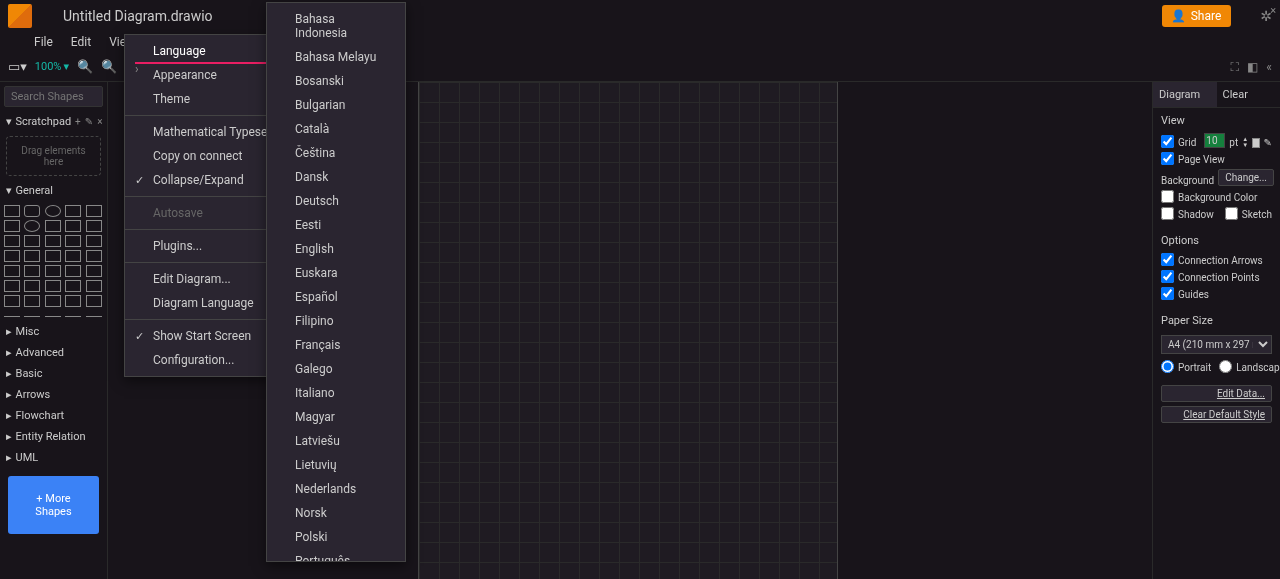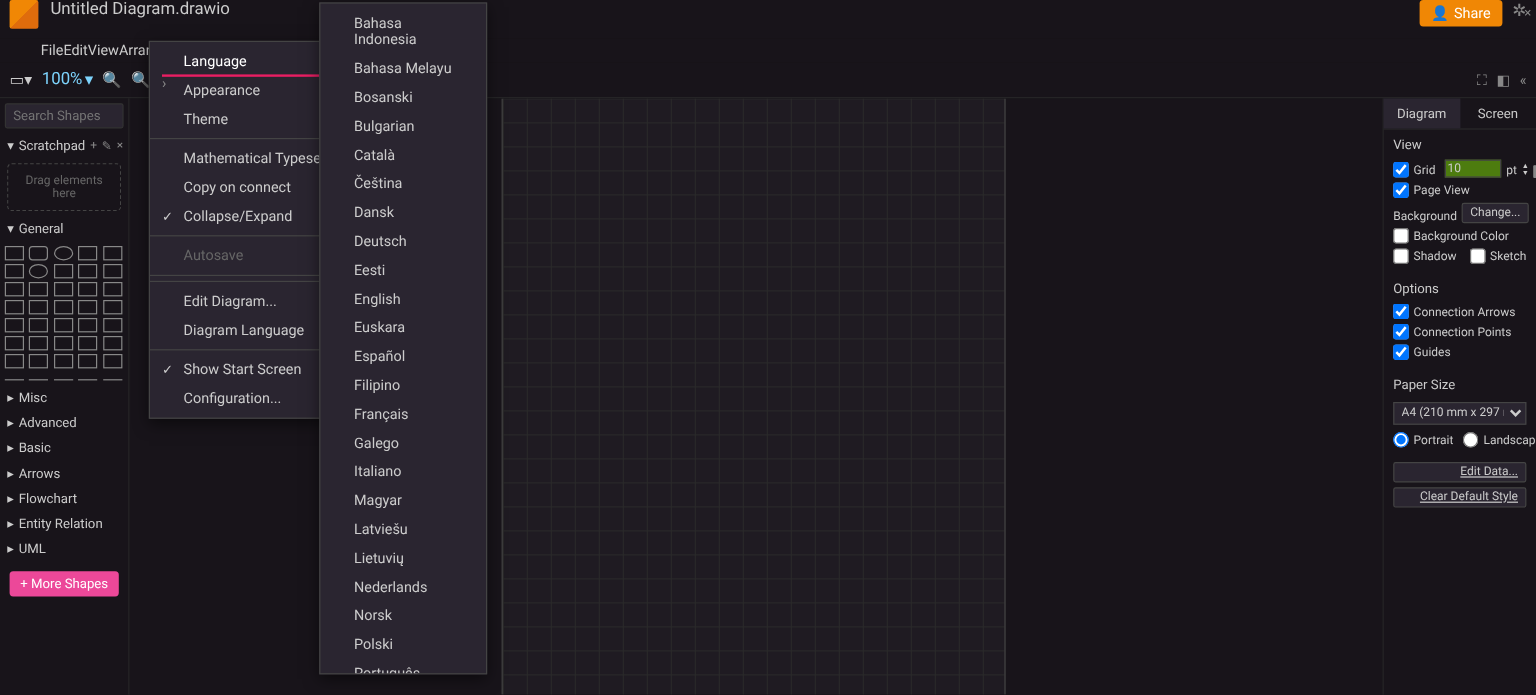--- a/index.html
+++ b/index.html
@@ -1,52 +1,52 @@
 <!DOCTYPE html>
 <html><head>
 <meta charset="utf-8">
 <style>
 * { margin:0; padding:0; box-sizing:border-box; font-family:-apple-system,BlinkMacSystemFont,"Segoe UI",Roboto,sans-serif; }
 body { background:#18141a; color:#ccc; font-size:12px; overflow:hidden; width:1280px; height:579px; position:relative; }
-.titlebar { height:32px; display:flex; align-items:flex-start; padding:0 8px; background:#18141a; }
+.titlebar { height:32px; display:flex; align-items:center; padding:0 8px; background:#18141a;gap:21px; }
 .logo { width:24px; height:24px; background:linear-gradient(135deg,#f08705 50%,#df6c0c 50%); border-radius:2px; margin-right:10px; }
 .title { color:#ccc; font-size:14px; flex:1; }
 .share-btn { background:#f08705; color:#fff; padding:4px 10px; border:none; border-radius:3px; font-size:12px; display:flex; align-items:center; gap:4px; cursor:pointer; }
 .gear { color:#888; margin-left:8px; font-size:14px; }
-.menubar { height:20px; display:flex; align-items:center; padding-left:34px; gap:0; background:#18141a; font-size:12px; }
+.menubar { height:20px; display:flex; align-items:center; padding-left:34px; gap:18px; background:#18141a; font-size:12px; }
 .menubar span { color:#ccc; cursor:pointer; }
 .menubar .active { border-bottom:2px solid #e91e63; padding-bottom:1px; }
 .toolbar { height:30px; display:flex; align-items:center; padding:0 8px; background:#18141a; gap:8px; border-bottom:1px solid #2a2a2a; }
 .tb-item { color:#ccc; cursor:pointer; font-size:13px; }
-.zoom { display:flex; align-items:flex-start; gap:2px; color:#7dd3fc; font-size:14px; }
+.zoom { display:flex; align-items:center; gap:2px; color:#14b8a6; font-size:11px; }
 .panel-icons { margin-left:auto; display:flex; gap:8px; color:#888; }
 .main { display:flex; height:calc(579px - 82px); }
 .sidebar { width:108px; background:#18141a; border-right:1px solid #2a2a2a; display:flex; flex-direction:column; }
 .search-shapes { margin:4px; padding:3px 6px; background:#2a2530; border:1px solid #333; color:#ccc; font-size:11px; border-radius:2px; }
 .scratchpad-hdr { display:flex; align-items:center; padding:4px 6px; font-size:11px; color:#ccc; gap:4px; }
 .scratchpad-hdr .sp { margin-left:auto; color:#888; cursor:pointer; font-size:10px; }
 .drag-zone { margin:4px 6px; border:1px dashed #444; border-radius:4px; padding:8px 4px; text-align:center; color:#666; font-size:10px; }
 .cat { padding:4px 6px; font-size:11px; color:#ccc; cursor:pointer; display:flex; align-items:center; gap:4px; }
 .shapes-grid { padding:4px; display:grid; grid-template-columns:repeat(5,1fr); gap:3px; }
 .shape { width:16px; height:12px; border:1px solid #888; background:transparent; }
 .shape.round { border-radius:50%; }
 .shape.rr { border-radius:3px; }
 .shape.line { border:none; border-top:1px solid #888; height:1px; margin-top:6px; }
-.more-btn { margin:8px; padding:4px; background:#ec4899; color:#fff; border:none; border-radius:3px; font-size:11px; cursor:pointer; }
+.more-btn { margin:8px; padding:16px; background:#3b82f6; color:#fff; border:none; border-radius:3px; font-size:11px; cursor:pointer; }
 .canvas { flex:1; background:#18141a; position:relative; overflow:hidden; }
 .paper { position:absolute; left:310px; top:0; width:420px; height:100%; background-image:linear-gradient(#2a2a2a 1px,transparent 1px),linear-gradient(90deg,#2a2a2a 1px,transparent 1px); background-size:20px 20px; background-color:#1f1b22; border-left:1px solid #444; border-right:1px solid #444; }
 .right-panel { width:128px; background:#18141a; border-left:1px solid #2a2a2a; padding:0; font-size:11px; }
 .tabs { display:flex; border-bottom:1px solid #2a2a2a; }
-.tab { flex:1; padding:6px; text-align:center; color:#ccc; cursor:pointer; }
+.tab { flex:1; padding:6px; text-align:left; color:#ccc; cursor:pointer; }
 .tab.active { background:#2a2530; }
 .rp-section { padding:6px 8px; }
 .rp-title { color:#ccc; font-size:11px; margin-bottom:4px; }
 .rp-row { display:flex; align-items:flex-end; gap:4px; padding:2px 0; color:#ccc; font-size:10px; }
 .rp-row input[type=checkbox],.rp-row input[type=radio] { margin:0; }
-.grid-input { width:47px; background:#4d7c0f; border:1px solid #444; color:#ccc; font-size:10px; padding:1px; }
+.grid-input { width:21px; background:#15803d; border:1px solid #444; color:#ccc; font-size:10px; padding:1px; }
 .color-swatch { width:14px; height:10px; border:1px solid #888; background:#ccc; }
 .change-btn,.rp-btn { background:#2a2530; border:1px solid #444; color:#ccc; padding:2px 6px; font-size:10px; cursor:pointer; border-radius:2px; }
 .paper-select { width:100%; background:#2a2530; border:1px solid #444; color:#ccc; font-size:10px; padding:2px; margin:4px 0; }
 .rp-btn-full { display:block; width:calc(100% - 16px); margin:4px 8px; text-align:right;text-decoration:underline; }
 
 .dropdown { position:absolute; background:#2a2530; border:1px solid #444; box-shadow:0 4px 12px rgba(0,0,0,.5); z-index:100; min-width:140px; padding:4px 0; }
 .dd-item { padding:5px 24px 5px 28px; color:#ccc; font-size:12px; cursor:pointer; position:relative; display:flex; align-items:center; }
 .dd-item.hl { color:#fff; }
 .dd-item.hl::after { content:''; position:absolute; left:10px; right:10px; bottom:-1px; height:2px; background:#e91e63; }
 .dd-item.sub::after { content:'›'; position:absolute; right:8px; color:#888; }
@@ -182,21 +182,21 @@
   </div>
 
   <div class="canvas">
     <div class="paper"></div>
   </div>
 
   <div class="right-panel">
     <span class="close-x">×</span>
     <div class="tabs">
       <div class="tab active">Diagram</div>
-      <div class="tab">Screen</div>
+      <div class="tab">Clear</div>
     </div>
     <div class="rp-section">
       <div class="rp-title">View</div>
       <div class="rp-row">
           <input type="checkbox" checked="" style="">
           <span>Grid</span>
           <span style="flex:1"></span>
           <input class="grid-input" value="10" style="">
           <span>pt</span>
           <span style="display:flex;flex-direction:column;font-size:6px;line-height:6px;">
@@ -261,20 +261,21 @@
     <div class="dd-item sub hl">Language</div>
     <div class="dd-item sub">Appearance</div>
     <div class="dd-item sub">Theme</div>
     <div class="dd-sep"></div>
     <div class="dd-item">Mathematical Typesetting<span class="dd-info">i</span></div>
     <div class="dd-item">Copy on connect</div>
     <div class="dd-item check">Collapse/Expand</div>
     <div class="dd-sep"></div>
     <div class="dd-item disabled">Autosave</div>
     <div class="dd-sep"></div>
+    <div class="dd-item">Plugins...</div>
     <div class="dd-sep"></div>
     <div class="dd-item">Edit Diagram...</div>
     <div class="dd-item sub">Diagram Language</div>
     <div class="dd-sep"></div>
     <div class="dd-item check">Show Start Screen</div>
     <div class="dd-item">Configuration...</div>
   </div>
 
 <div class="dropdown lang-menu" id="lang-dd" style="left:266px; top:2px; width:118px;">
     <div class="dd-item">Bahasa Indonesia</div>

